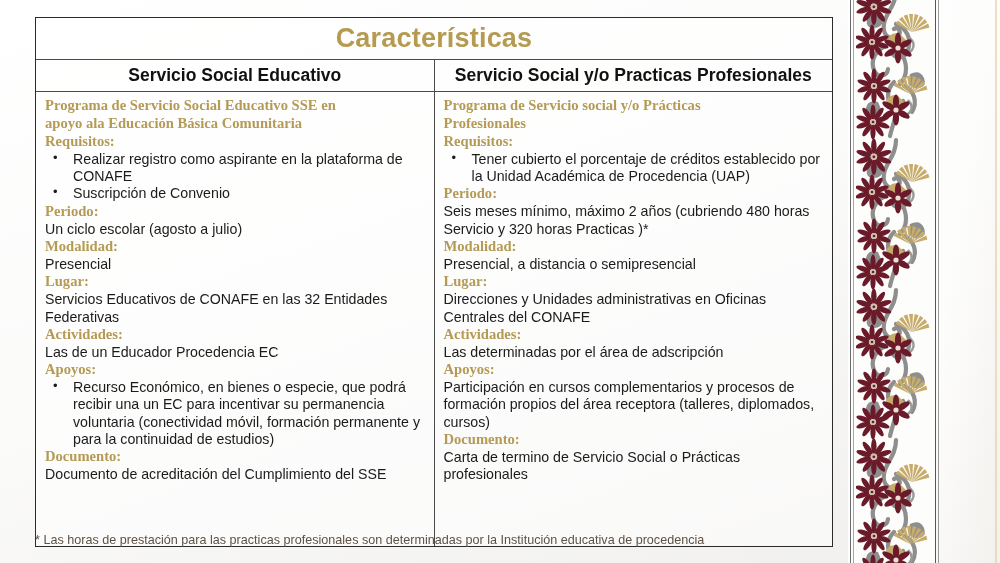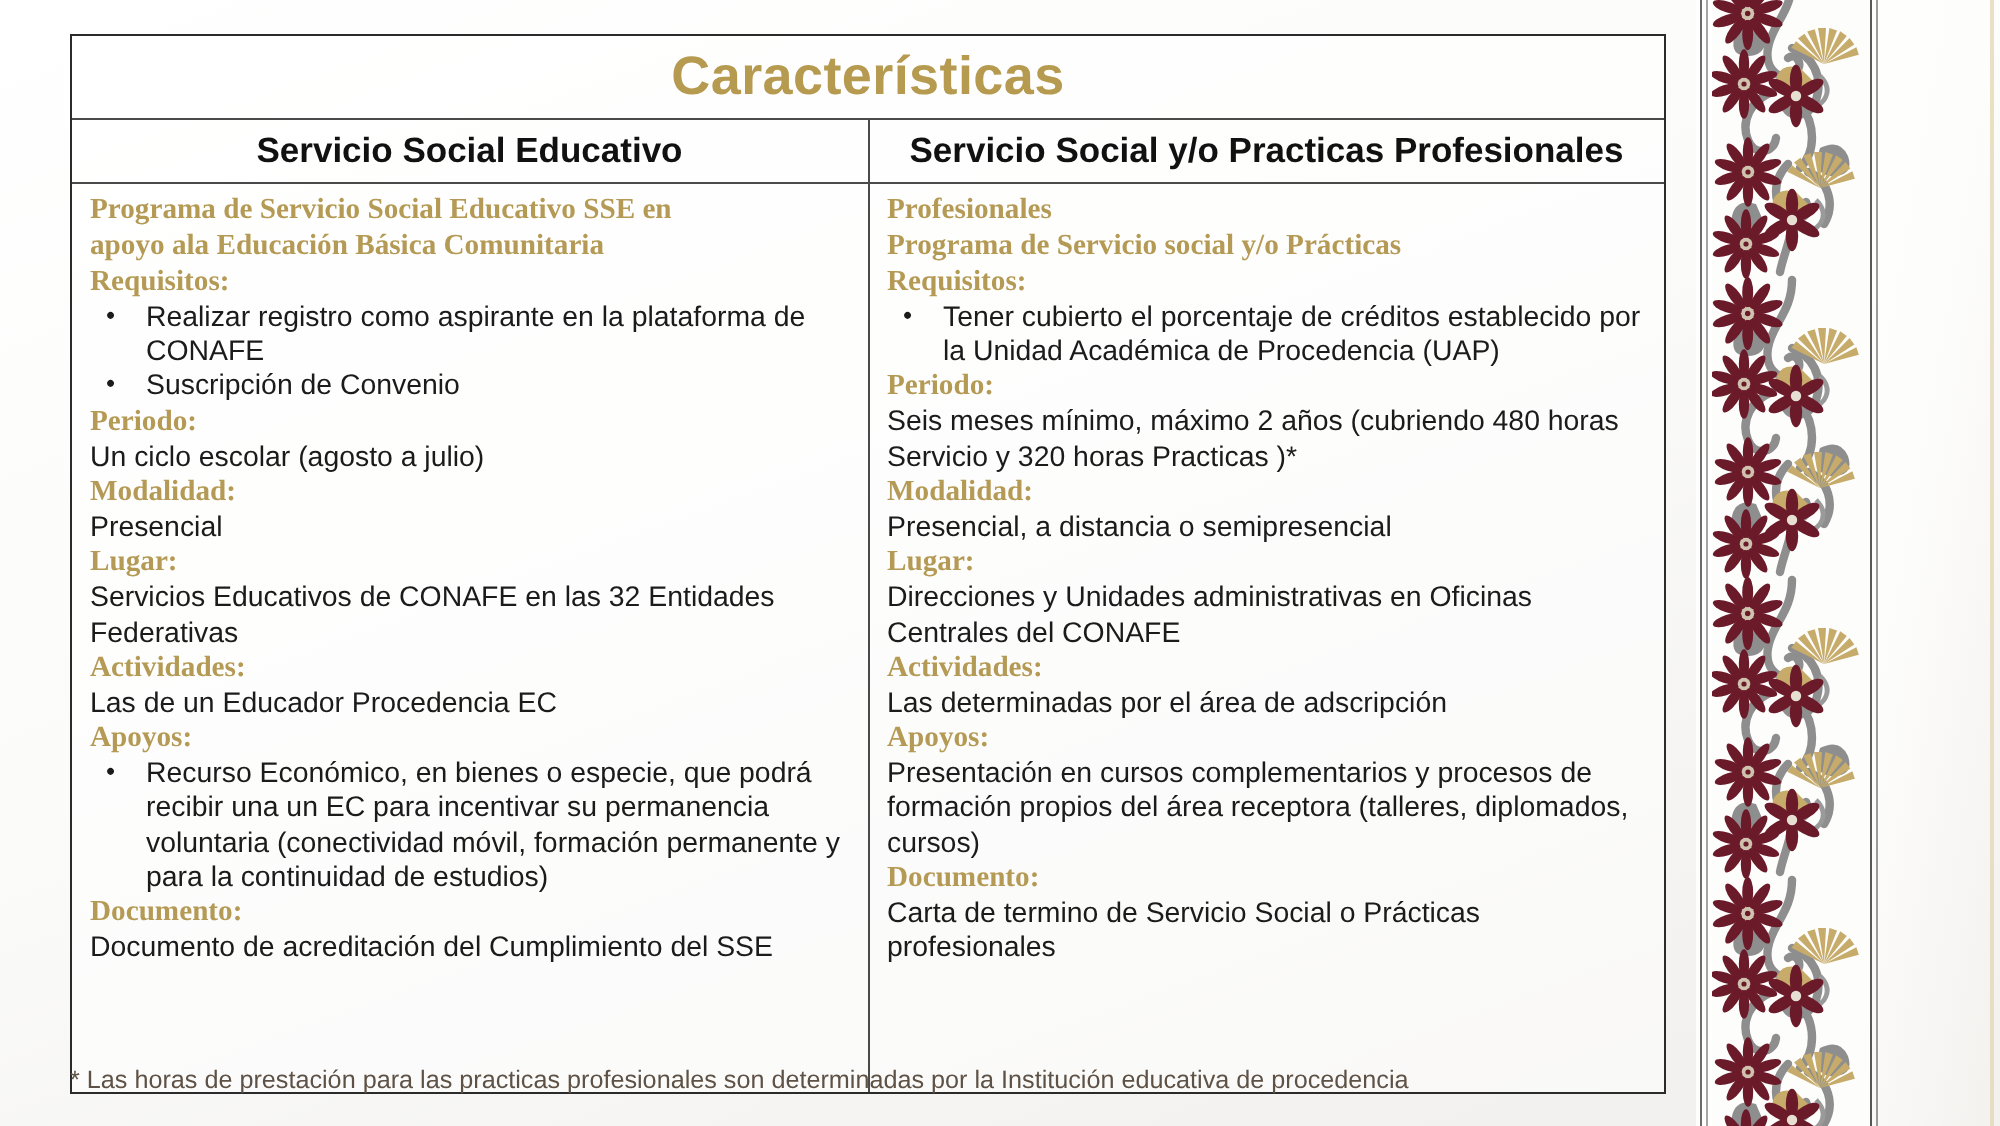--- a/index.html
+++ b/index.html
@@ -203,37 +203,37 @@
             <div class="plain">Las de un Educador Procedencia EC</div>
             <div class="gold">Apoyos:</div>
             <ul class="bullets">
               <li>Recurso Económico, en bienes o especie, que podrá recibir una un EC para incentivar su permanencia voluntaria (conectividad móvil, formación permanente y para la continuidad de estudios)</li>
             </ul>
             <div class="gold">Documento:</div>
             <div class="plain">Documento de acreditación del Cumplimiento del SSE</div>
           </div>
       </div>
       <div class="body-cell right">
+        <div class="gold">Programa de Servicio social y/o Prácticas</div>
         <div class="gold">Profesionales</div>
-        <div class="gold">Programa de Servicio social y/o Prácticas</div>
         <div>
             <div class="gold">Requisitos:</div>
             <ul class="bullets">
               <li>Tener cubierto el porcentaje de créditos establecido por la Unidad Académica de Procedencia  (UAP)</li>
             </ul>
             <div class="gold">Periodo:</div>
             <div class="plain">Seis meses mínimo, máximo 2 años (cubriendo 480 horas Servicio y 320 horas Practicas )*</div>
             <div class="gold">Modalidad:</div>
             <div class="plain">Presencial, a distancia o semipresencial</div>
             <div class="gold">Lugar:</div>
             <div class="plain">Direcciones y Unidades administrativas en Oficinas Centrales del CONAFE</div>
             <div class="gold">Actividades:</div>
             <div class="plain">Las determinadas por el área de adscripción</div>
             <div class="gold">Apoyos:</div>
-            <div class="plain">Presentación en cursos complementarios y procesos de formación propios del área receptora (talleres, diplomados, cursos)</div>
+            <div class="plain">Participación en cursos complementarios y procesos de formación propios del área receptora (talleres, diplomados, cursos)</div>
             <div class="gold">Documento:</div>
             <div class="plain">Carta de termino de Servicio Social o Prácticas profesionales</div>
           </div>
       </div>
     </div>
 
   </div>
 
   <div class="footnote">* Las horas de prestación para las practicas profesionales son determinadas por la Institución educativa de procedencia</div>
 

